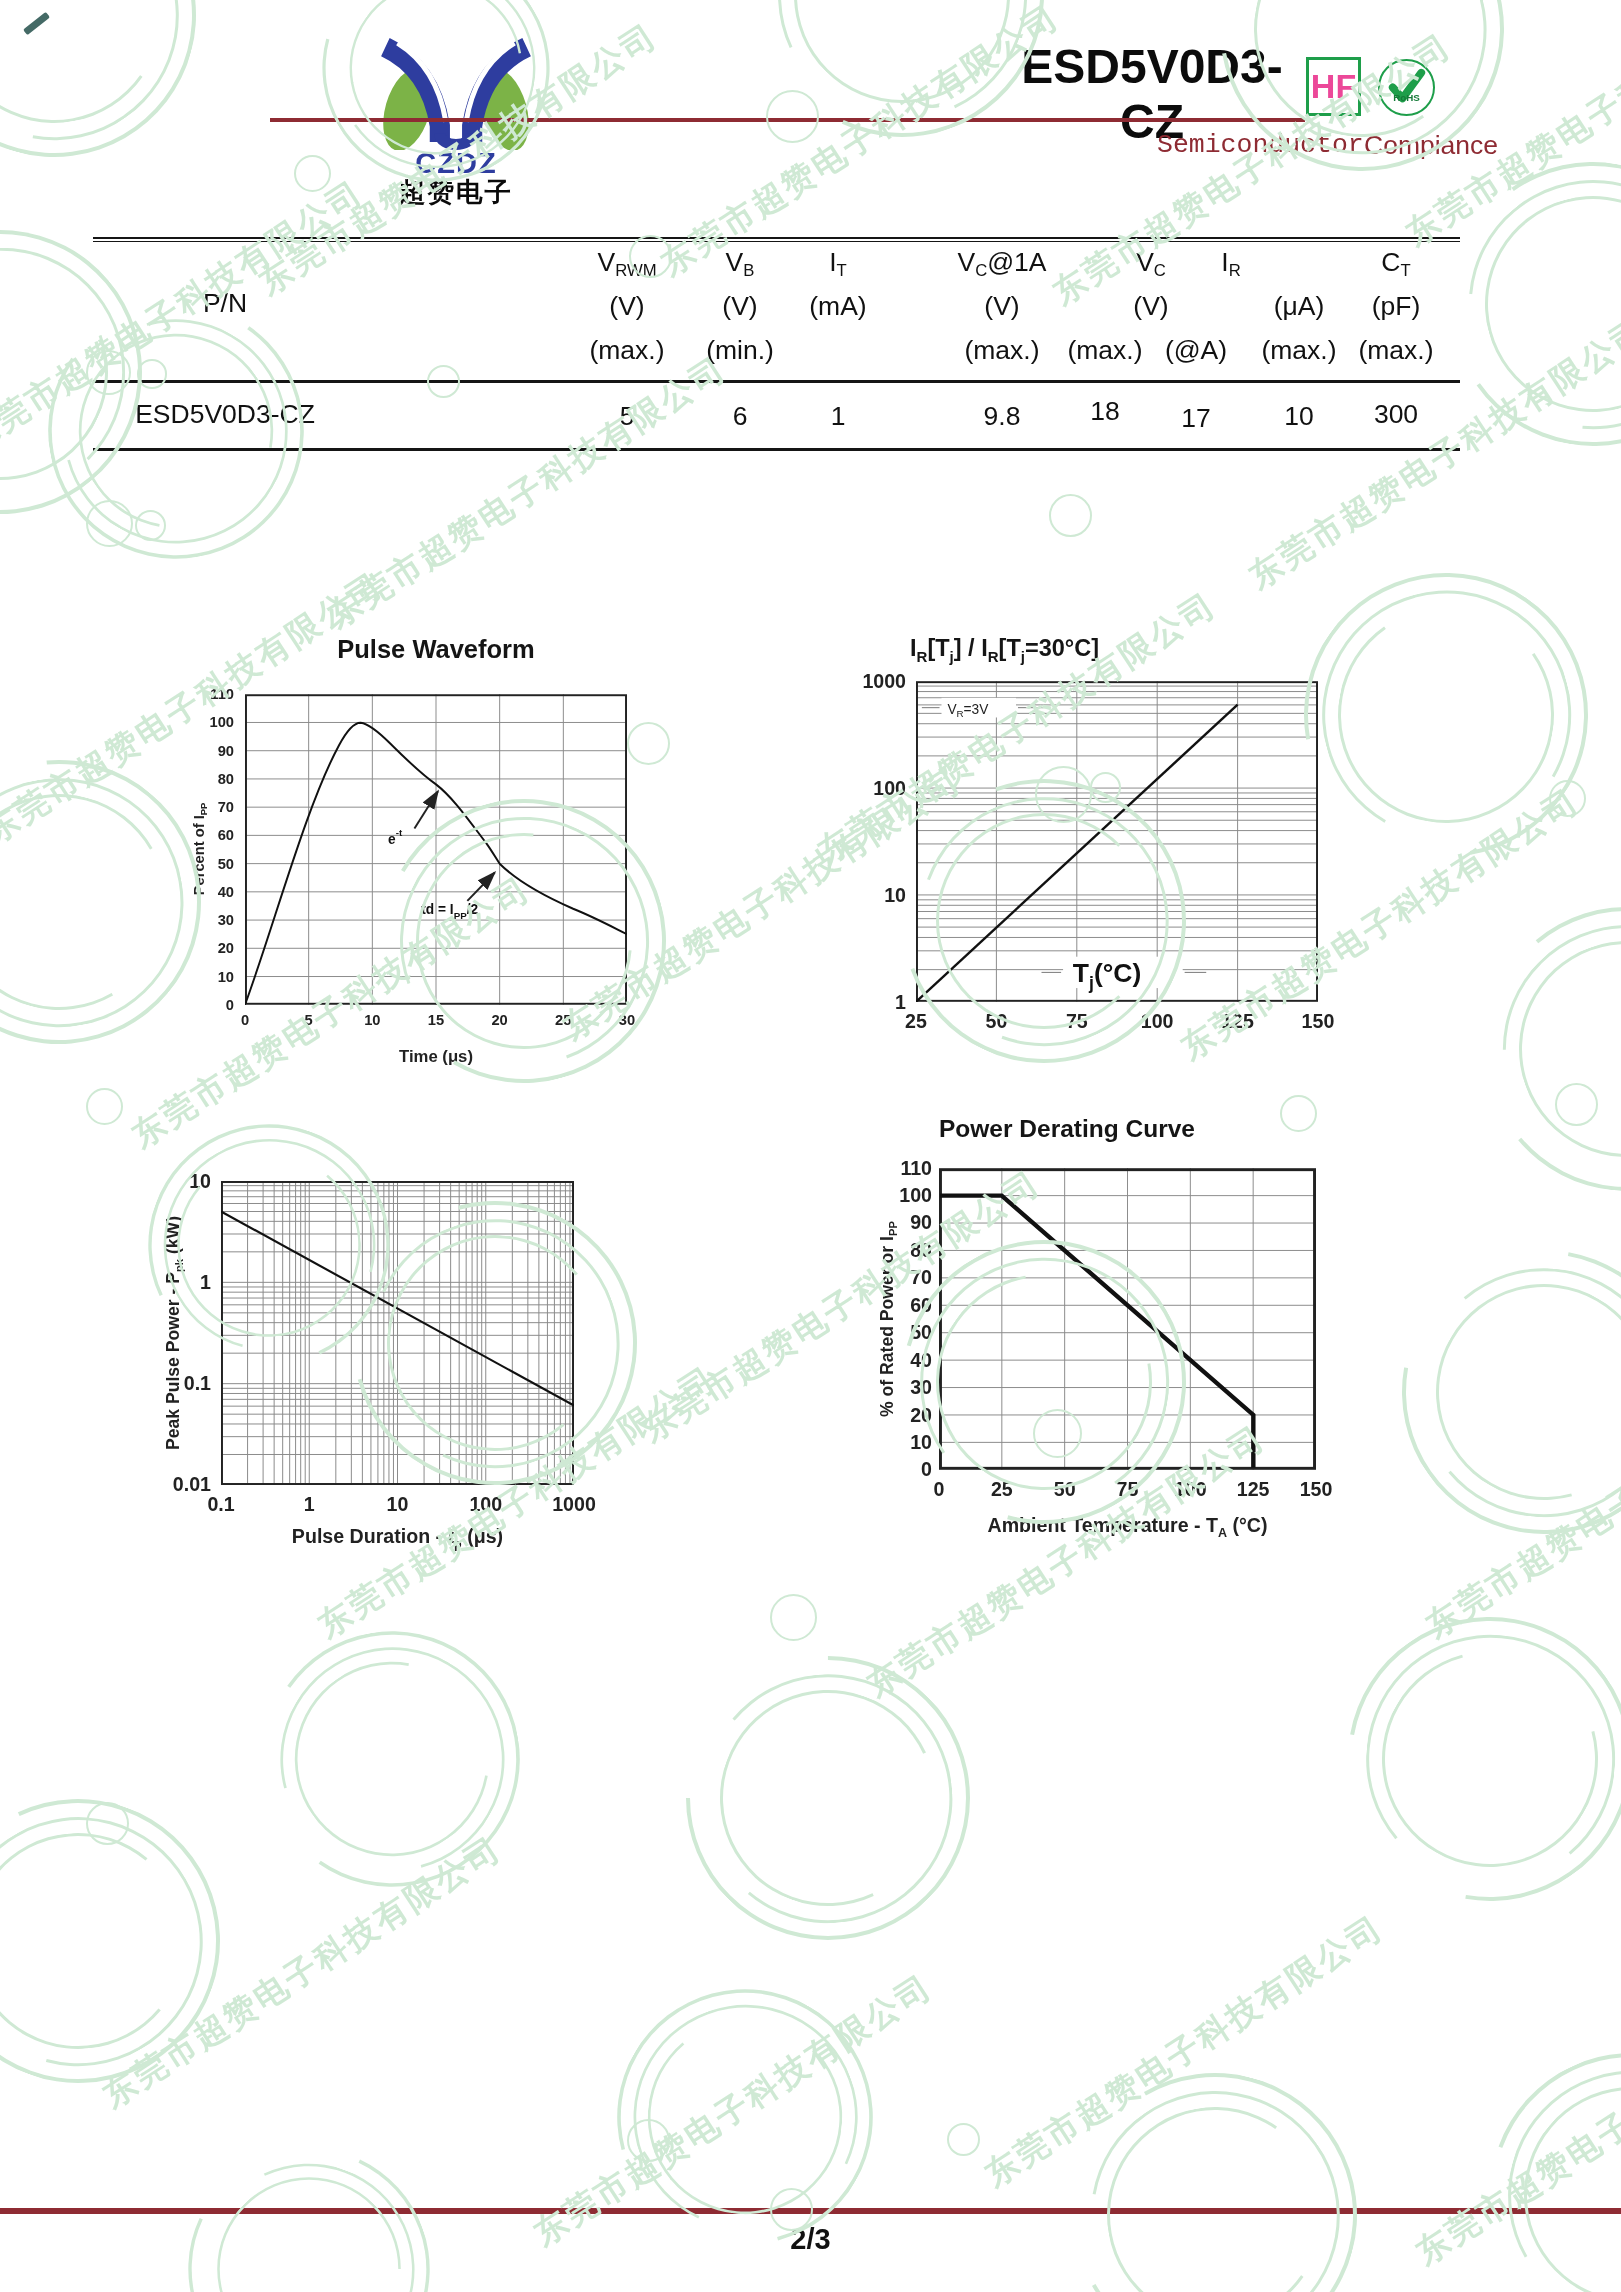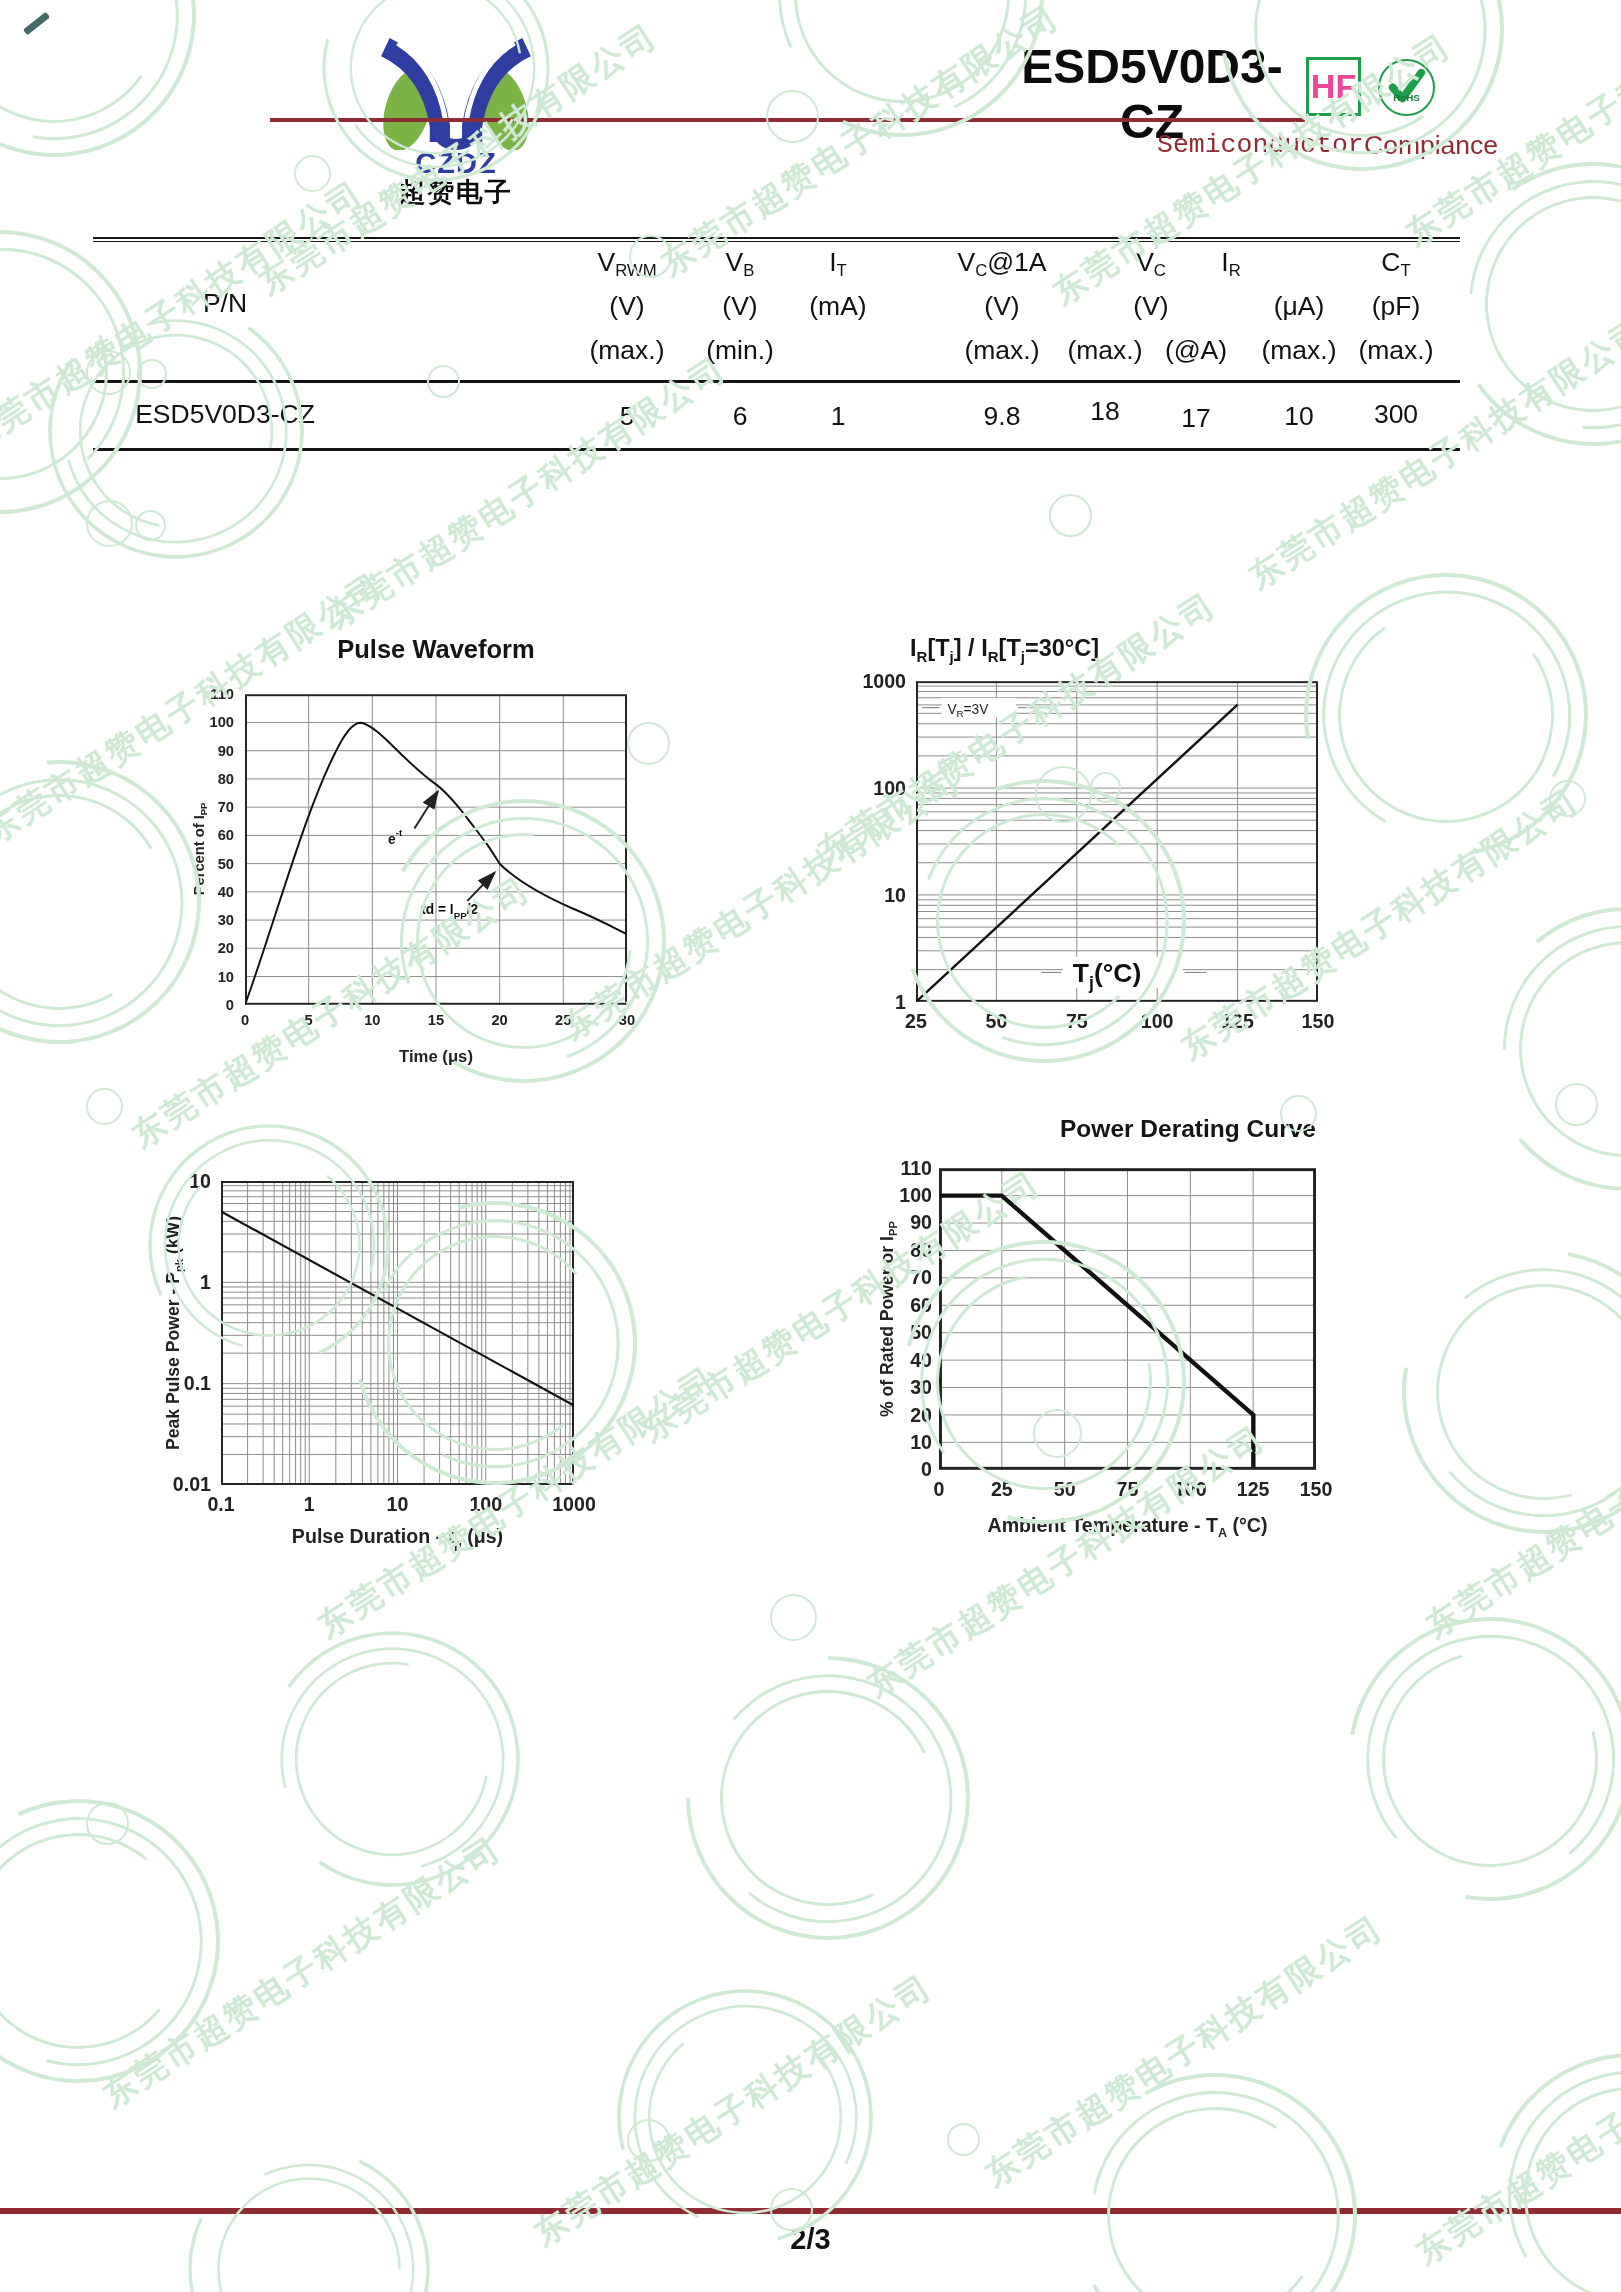--- a/index.html
+++ b/index.html
@@ -326,21 +326,21 @@
   <div class="xticks" style="left:221px;top:1493px;width:353px;font-size:19.6px;font-weight:600;">
       <span class="tick">0.1</span>
       <span class="tick">1</span>
       <span class="tick">10</span>
       <span class="tick">100</span>
       <span class="tick">1000</span>
     </div>
   <div class="ylab" style="left:174px;top:1333px;font-size:17.6px;"><span>Peak Pulse Power - P</span><sub>pk</sub><span> (kW)</span></div>
   <div class="xlab" style="left:221px;top:1525px;width:353px;font-size:19.6px;"><span>Pulse Duration - t</span><sub>p</sub><span> (μs)</span></div>
 
-  <div class="ctitle" style="left:939px;top:1115px;width:377px;text-align:right;font-size:24.5px;">Power Derating Curve</div>
+  <div class="ctitle" style="left:939px;top:1115px;width:377px;text-align:left;font-size:24.5px;">Power Derating Curve</div>
   <svg class="plot" style="left:939px;top:1168px;" width="377" height="302" viewBox="0 0 385 308">
       <line x1="0" y1="280" x2="385" y2="280" class="grid"></line>
       <line x1="0" y1="252" x2="385" y2="252" class="grid"></line>
       <line x1="0" y1="224" x2="385" y2="224" class="grid"></line>
       <line x1="0" y1="196" x2="385" y2="196" class="grid"></line>
       <line x1="0" y1="168" x2="385" y2="168" class="grid"></line>
       <line x1="0" y1="140" x2="385" y2="140" class="grid"></line>
       <line x1="0" y1="112" x2="385" y2="112" class="grid"></line>
       <line x1="0" y1="84" x2="385" y2="84" class="grid"></line>
       <line x1="0" y1="56" x2="385" y2="56" class="grid"></line>

